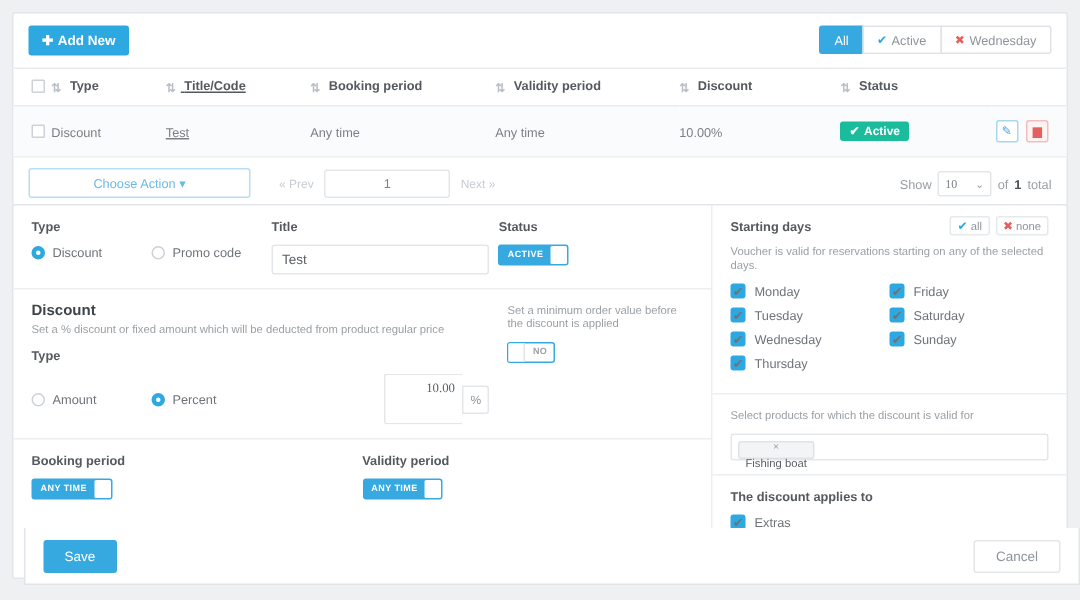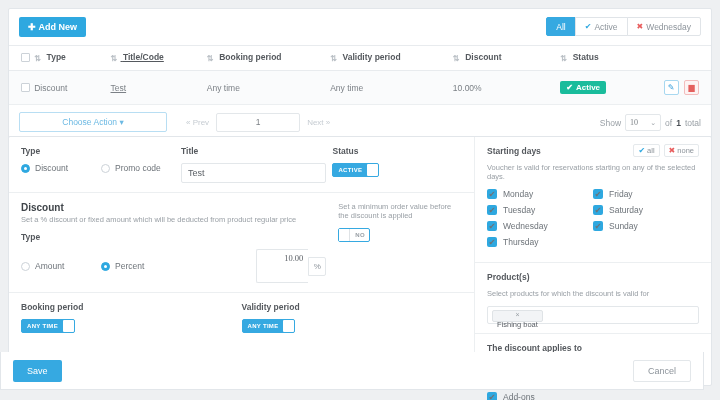--- a/index.html
+++ b/index.html
@@ -249,21 +249,21 @@
   }
   .tag {
     display: inline-flex; align-items: center; gap: 2px;
     background: #f2f4f6; border: 1px solid #dfe3e6; border-radius: 2px;
     font-size: 7.5px; color: #5b6066; padding: 0 4px; height: 12px; flex-direction: column;
   }
   .tag .x { color: #9aa0a6; font-size: 7px; }
 
   
   .bottom-bar {
-    position: absolute; left: 0; top: 352px; width: 704px; height: 38px;
+    position: absolute; left: 16px; top: 352px; width: 704px; height: 38px;
     background: #fff; border: 1px solid #e2e6ea; border-top: none;
     display: flex; align-items: center; padding: 0 12px;
   }
   .btn-save {
     background: #36a9e1; color: #fff; border: none; border-radius: 2px;
     height: 22px; padding: 0 14px; font-size: 9px; cursor: pointer;
   }
   .btn-cancel {
     margin-left: auto;
     background: #fff; color: #8d949b;
@@ -514,21 +514,20 @@
               </label>
               <label class="cb-row">
                 <span class="cb">✔</span>
                 <span>Sunday</span>
               </label>
             </div>
           </div>
         </div>
 
         <div class="sect">
-          <div class="lbl">Product(s)</div>
           <div class="hint">Select products for which the discount is valid for</div>
           <div class="tag-field">
             <span class="tag">
               <span class="x">×</span>
               <span>Fishing boat</span>
             </span>
           </div>
         </div>
 
         <div class="sect">

